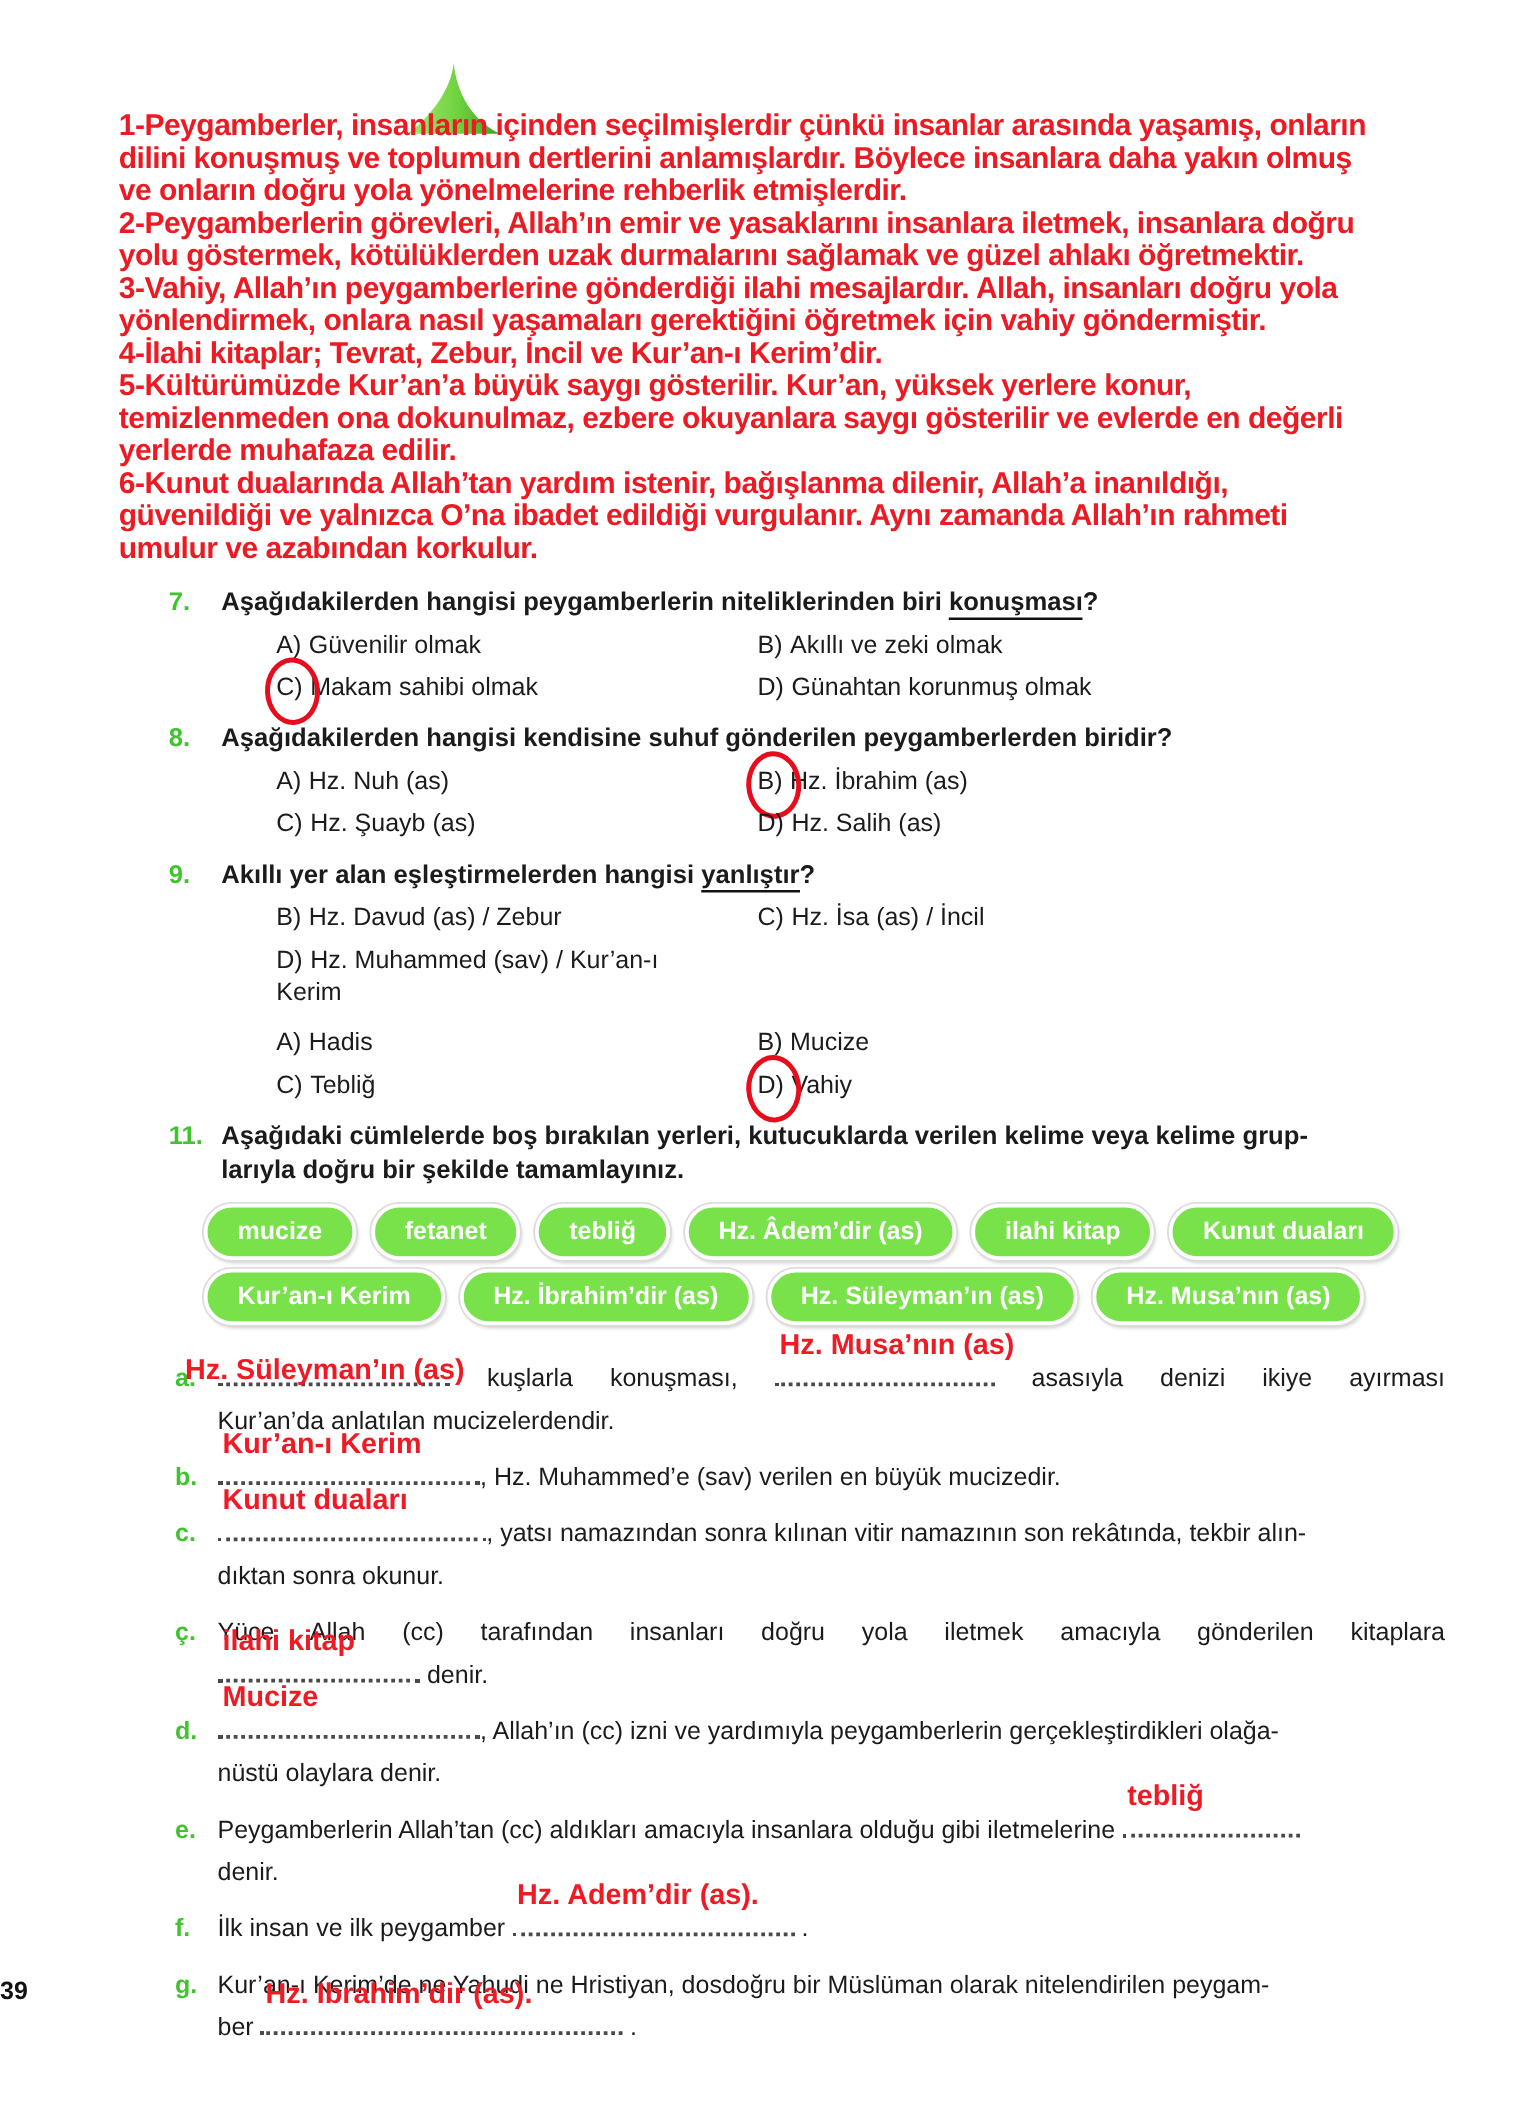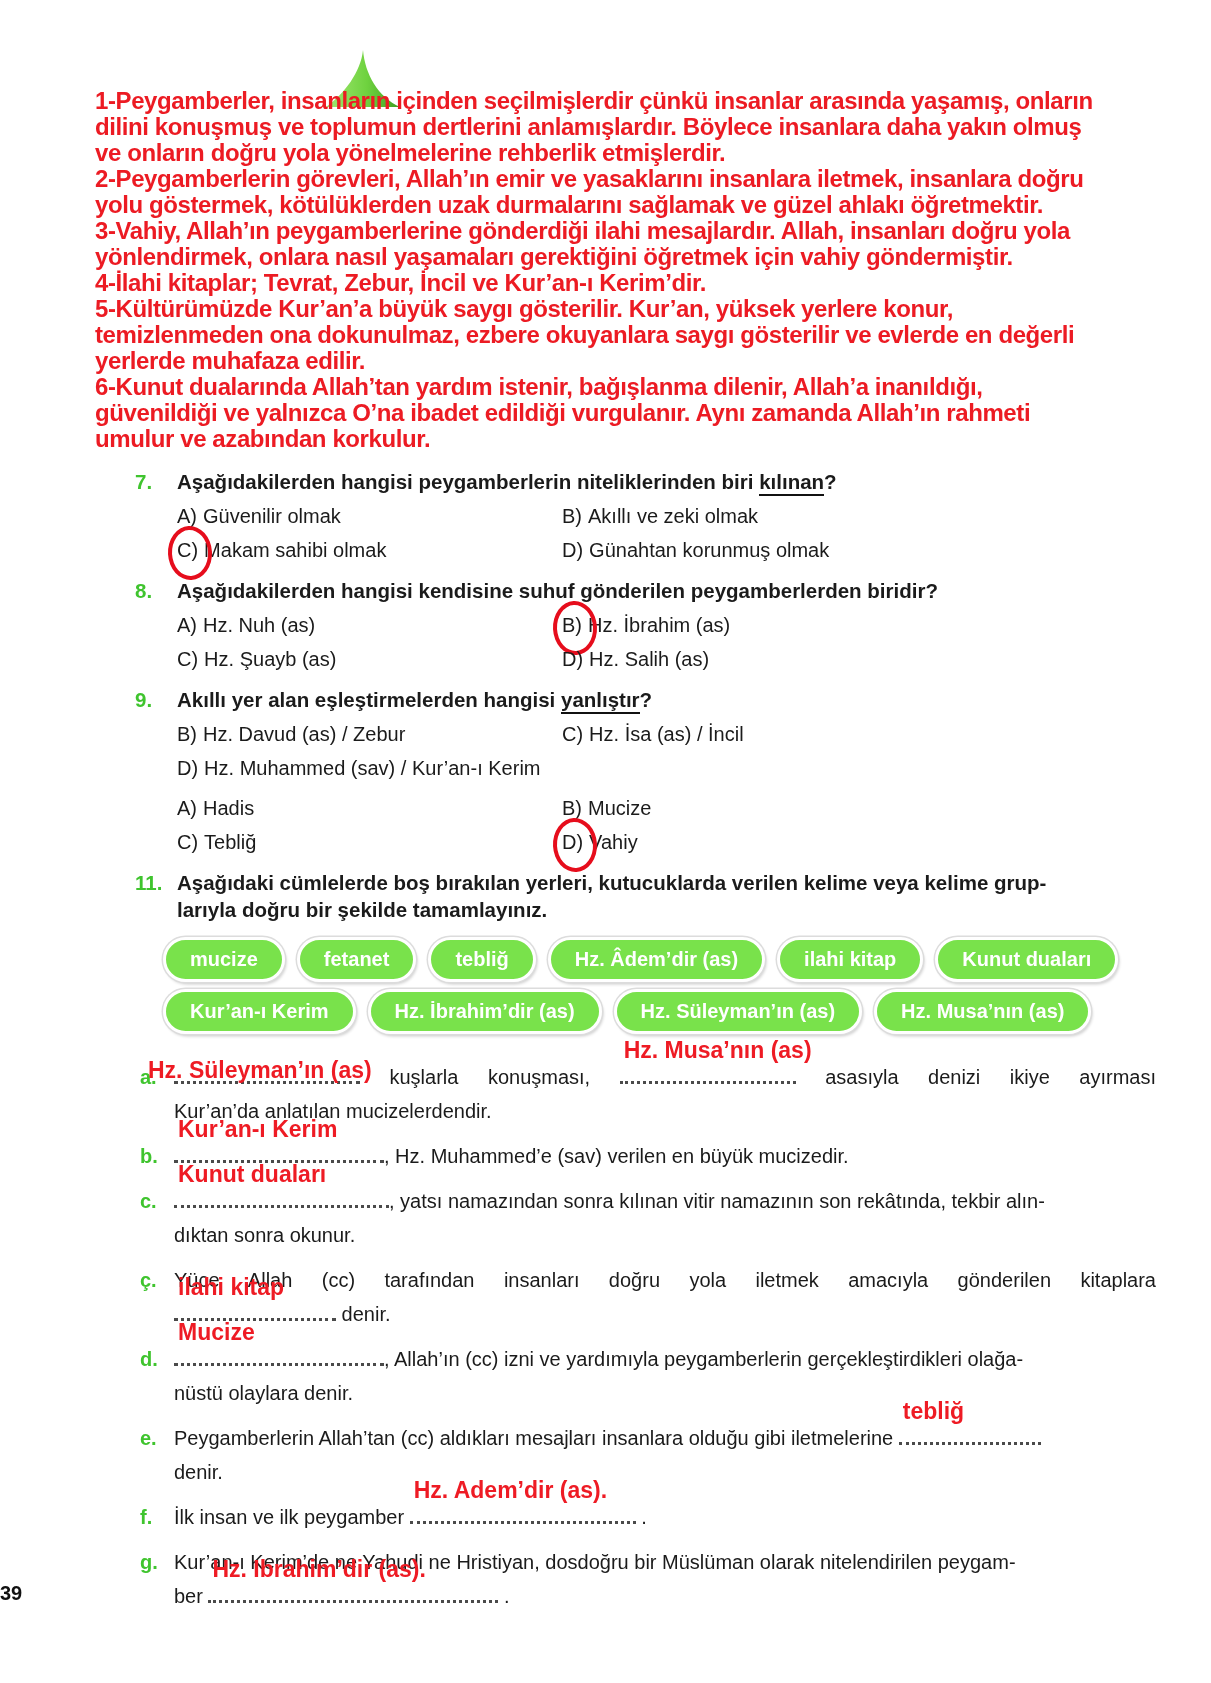--- a/index.html
+++ b/index.html
@@ -12,21 +12,21 @@
          font-weight:bold;font-size:24px;line-height:26px;letter-spacing:-0.4px;color:#ec1b23;}
   .intro p{margin:0;}
   
   .questions{margin:16px 0 0 135px;width:1010px;}
   .q{margin-bottom:14px;}
   .q-head{display:flex;gap:12px;font-weight:bold;font-size:20.5px;line-height:27px;}
   .qnum{color:#3fc42e;min-width:30px;}
   .qtext .ul{border-bottom:2.5px solid #111;padding-bottom:1px;}
   .opts{display:grid;grid-template-columns:385px auto;margin:8px 0 0 42px;row-gap:8px;
         font-size:20px;line-height:26px;}
-  .opt{position:relative;}
+  .opt{position:relative;margin-left:44px;}
   .letter{display:inline-block;position:relative;margin-right:6px;}
   .letter.circled::before{content:"";position:absolute;left:-9px;top:-11px;width:36px;height:46px;
         border:4.5px solid #e60d1c;border-radius:50%;transform:rotate(-3deg);}
   
   .bank{margin:12px 0 0 163px;width:860px;}
   .bank-row{display:flex;gap:12px;margin-bottom:7px;flex-wrap:nowrap;}
   .pill{background:#79e24b;border:3px solid #fff;border-radius:26px;
         box-shadow:0 0 0 1.5px #dcdcdc, 1.5px 2.5px 3px rgba(0,0,0,.18);
         color:#fff;font-weight:bold;font-size:20px;padding:8px 24px;white-space:nowrap;}
   
@@ -67,21 +67,21 @@
     <p>4-İlahi kitaplar; Tevrat, Zebur, İncil ve Kur’an-ı Kerim’dir.</p>
     <p>5-Kültürümüzde Kur’an’a büyük saygı gösterilir. Kur’an, yüksek yerlere konur, temizlenmeden ona dokunulmaz, ezbere okuyanlara saygı gösterilir ve evlerde en değerli yerlerde muhafaza edilir.</p>
     <p>6-Kunut dualarında Allah’tan yardım istenir, bağışlanma dilenir, Allah’a inanıldığı, güvenildiği ve yalnızca O’na ibadet edildiği vurgulanır. Aynı zamanda Allah’ın rahmeti umulur ve azabından korkulur.</p>
   </div>
 
   <div class="questions">
 
     <div class="q">
       <div class="q-head">
         <span class="qnum">7.</span>
-        <div class="qtext"><span>Aşağıdakilerden hangisi peygamberlerin niteliklerinden biri </span><span class="ul">kılınan</span><span>?</span></div>
+        <div class="qtext"><span>Aşağıdakilerden hangisi peygamberlerin niteliklerinden biri </span><span class="ul">konuşması</span><span>?</span></div>
       </div>
       <div class="opts">
         <div class="opt"><span class="letter">A)</span><span>Güvenilir olmak</span></div>
         <div class="opt"><span class="letter">B)</span><span>Akıllı ve zeki olmak</span></div>
         <div class="opt"><span class="letter circled">C)</span><span>Makam sahibi olmak</span></div>
         <div class="opt"><span class="letter">D)</span><span>Günahtan korunmuş olmak</span></div>
       </div>
     </div>
 
     <div class="q">
@@ -172,21 +172,21 @@
     </div>
 
     <div class="item">
       <span class="glet">d.</span>
       <span class="blank" style="width:210px"><span class="ans">Mucize</span></span><span>, Allah’ın (cc) izni ve yardımıyla peygamberlerin gerçekleştirdikleri olağa-</span><br>
       <span>nüstü olaylara denir.</span>
     </div>
 
     <div class="item">
       <span class="glet">e.</span>
-      <span>Peygamberlerin Allah’tan (cc) aldıkları mesajları insanlara olduğu gibi iletmelerine </span><span class="blank" style="width:142px"><span class="ans">tebliğ</span></span><br>
+      <span>Peygamberlerin Allah’tan (cc) aldıkları amacıyla insanlara olduğu gibi iletmelerine </span><span class="blank" style="width:142px"><span class="ans">tebliğ</span></span><br>
       <span>denir.</span>
     </div>
 
     <div class="item">
       <span class="glet">f.</span>
       <span>İlk insan ve ilk peygamber </span><span class="blank" style="width:226px"><span class="ans">Hz. Adem’dir (as).</span></span> <span>.</span>
     </div>
 
     <div class="item">
       <span class="glet">g.</span>

